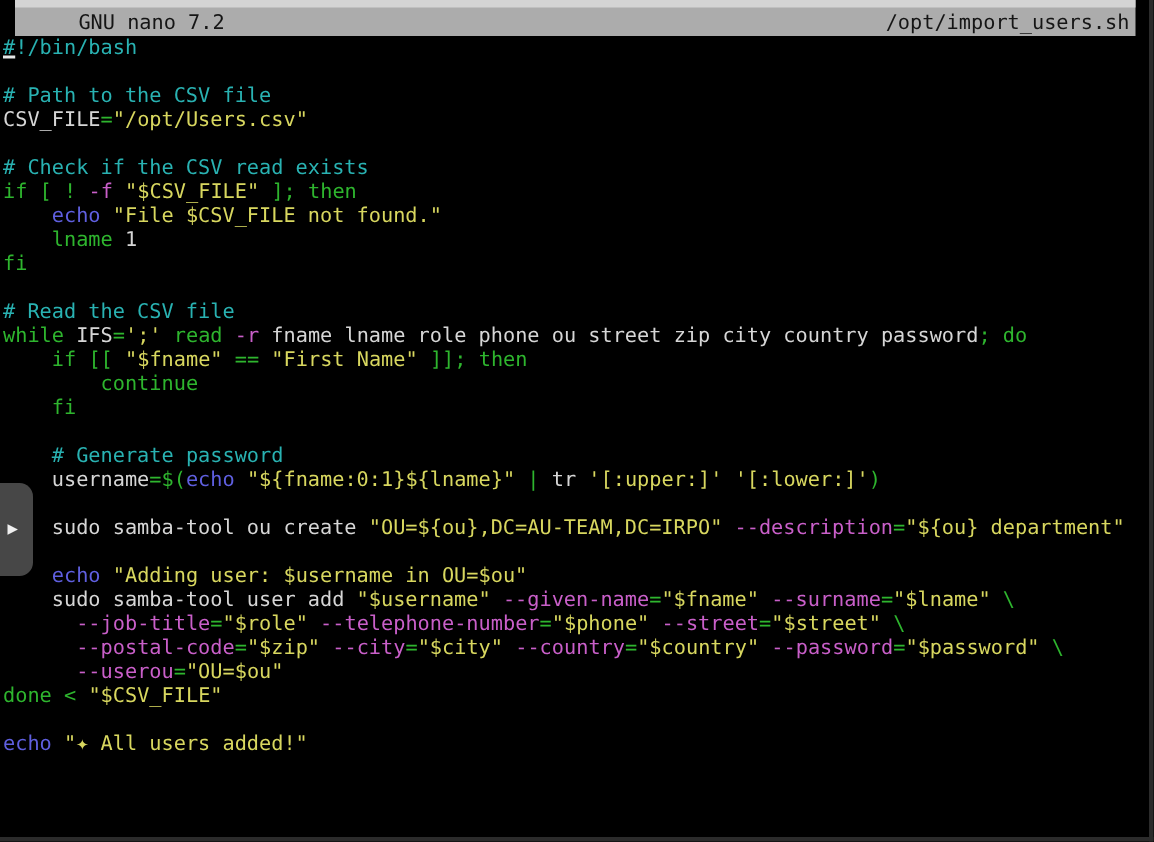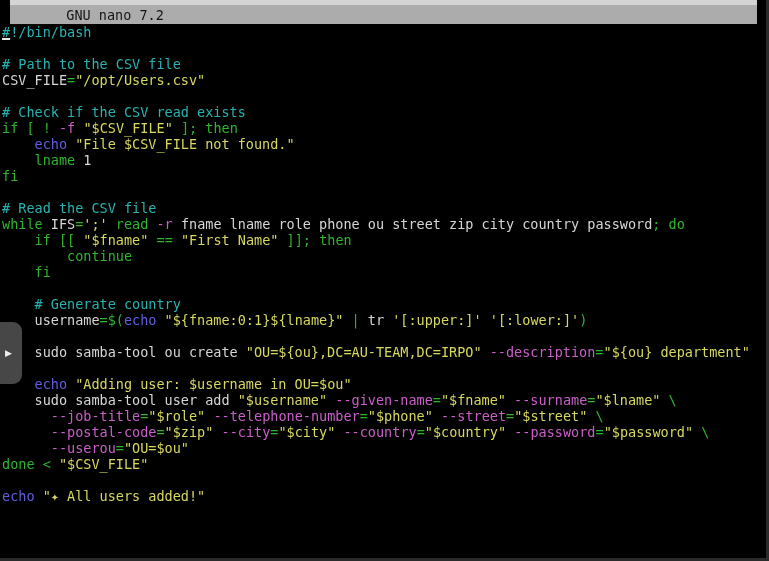--- a/index.html
+++ b/index.html
@@ -21,21 +21,21 @@
     background:var(--titlebar_bg);
   }
   .titlebar-strip {
     position:absolute; top:0; left:0; right:0; height:5px;
     background:var(--titlebar_strip);
   }
   .titlebar-row {
     position:absolute; top:5px; left:0; right:0; bottom:0;
     display:flex; justify-content:space-between; align-items:center;
     font-size:13.5px; color:var(--titlebar_text); white-space:pre;
-    padding:0 4px 0 40px;
+    padding:0 4px 0 26px;
   }
   .code {
     position:absolute; top:24px; left:2px; right:0;
     font-size:13.5px; line-height:16px;
   }
   .line { height:16px; white-space:pre; }
   .tok-d { color:var(--default); }
   .tok-c { color:var(--comment);margin-top:16px; }
   .tok-cu { color:var(--comment);
             text-decoration:underline; text-decoration-color:var(--cursor);
@@ -56,20 +56,21 @@
 </style>
 </head>
 <body>
 
 <div class="terminal">
 
   <div class="titlebar">
     <div class="titlebar-strip"></div>
     <div class="titlebar-row">
       <span>  GNU nano 7.2</span>
+      <span>/opt/import_users.sh</span>
     </div>
   </div>
 
   <div class="code">
       <div class="line"><span class="tok-cu">#</span><span class="tok-c">!/bin/bash</span></div>
       <div class="line"></div>
       <div class="line"><span class="tok-c"># Path to the CSV file</span></div>
       <div class="line"><span class="tok-d">CSV_FILE</span><span class="tok-g">=</span><span class="tok-y">"/opt/Users.csv"</span></div>
       <div class="line"></div>
       <div class="line"><span class="tok-c"># Check if the CSV read exists</span></div>
@@ -77,21 +78,21 @@
       <div class="line"><span class="tok-d">    </span><span class="tok-b">echo</span><span class="tok-d"> </span><span class="tok-y">"File $CSV_FILE not found."</span></div>
       <div class="line"><span class="tok-d">    </span><span class="tok-g">lname</span><span class="tok-d"> 1</span></div>
       <div class="line"><span class="tok-g">fi</span></div>
       <div class="line"></div>
       <div class="line"><span class="tok-c"># Read the CSV file</span></div>
       <div class="line"><span class="tok-g">while</span><span class="tok-d"> IFS</span><span class="tok-g">=</span><span class="tok-y">';'</span><span class="tok-d"> </span><span class="tok-g">read</span><span class="tok-d"> </span><span class="tok-m">-r</span><span class="tok-d"> fname lname role phone ou street zip city country password</span><span class="tok-g">;</span><span class="tok-d"> </span><span class="tok-g">do</span></div>
       <div class="line"><span class="tok-d">    </span><span class="tok-g">if</span><span class="tok-d"> </span><span class="tok-g">[[</span><span class="tok-d"> </span><span class="tok-y">"$fname"</span><span class="tok-d"> </span><span class="tok-g">==</span><span class="tok-d"> </span><span class="tok-y">"First Name"</span><span class="tok-d"> </span><span class="tok-g">]];</span><span class="tok-d"> </span><span class="tok-g">then</span></div>
       <div class="line"><span class="tok-d">        </span><span class="tok-g">continue</span></div>
       <div class="line"><span class="tok-d">    </span><span class="tok-g">fi</span></div>
       <div class="line"></div>
-      <div class="line"><span class="tok-d">    </span><span class="tok-c"># Generate country</span></div>
+      <div class="line"><span class="tok-d">    </span><span class="tok-c"># Generate password</span></div>
       <div class="line"><span class="tok-d">    username</span><span class="tok-g">=$(</span><span class="tok-b">echo</span><span class="tok-d"> </span><span class="tok-y">"${fname:0:1}${lname}"</span><span class="tok-d"> </span><span class="tok-g">|</span><span class="tok-d"> tr </span><span class="tok-y">'[:upper:]'</span><span class="tok-d"> </span><span class="tok-y">'[:lower:]'</span><span class="tok-g">)</span></div>
       <div class="line"></div>
       <div class="line"><span class="tok-d">    sudo samba-tool ou create </span><span class="tok-y">"OU=${ou},DC=AU-TEAM,DC=IRPO"</span><span class="tok-d"> </span><span class="tok-m">--description</span><span class="tok-g">=</span><span class="tok-y">"${ou} department"</span></div>
       <div class="line"></div>
       <div class="line"><span class="tok-d">    </span><span class="tok-b">echo</span><span class="tok-d"> </span><span class="tok-y">"Adding user: $username in OU=$ou"</span></div>
       <div class="line"><span class="tok-d">    sudo samba-tool user add </span><span class="tok-y">"$username"</span><span class="tok-d"> </span><span class="tok-m">--given-name</span><span class="tok-g">=</span><span class="tok-y">"$fname"</span><span class="tok-d"> </span><span class="tok-m">--surname</span><span class="tok-g">=</span><span class="tok-y">"$lname"</span><span class="tok-d"> </span><span class="tok-g">\</span></div>
       <div class="line"><span class="tok-d">      </span><span class="tok-m">--job-title</span><span class="tok-g">=</span><span class="tok-y">"$role"</span><span class="tok-d"> </span><span class="tok-m">--telephone-number</span><span class="tok-g">=</span><span class="tok-y">"$phone"</span><span class="tok-d"> </span><span class="tok-m">--street</span><span class="tok-g">=</span><span class="tok-y">"$street"</span><span class="tok-d"> </span><span class="tok-g">\</span></div>
       <div class="line"><span class="tok-d">      </span><span class="tok-m">--postal-code</span><span class="tok-g">=</span><span class="tok-y">"$zip"</span><span class="tok-d"> </span><span class="tok-m">--city</span><span class="tok-g">=</span><span class="tok-y">"$city"</span><span class="tok-d"> </span><span class="tok-m">--country</span><span class="tok-g">=</span><span class="tok-y">"$country"</span><span class="tok-d"> </span><span class="tok-m">--password</span><span class="tok-g">=</span><span class="tok-y">"$password"</span><span class="tok-d"> </span><span class="tok-g">\</span></div>
       <div class="line"><span class="tok-d">      </span><span class="tok-m">--userou</span><span class="tok-g">=</span><span class="tok-y">"OU=$ou"</span></div>
       <div class="line"><span class="tok-g">done</span><span class="tok-d"> </span><span class="tok-g">&lt;</span><span class="tok-d"> </span><span class="tok-y">"$CSV_FILE"</span></div>

